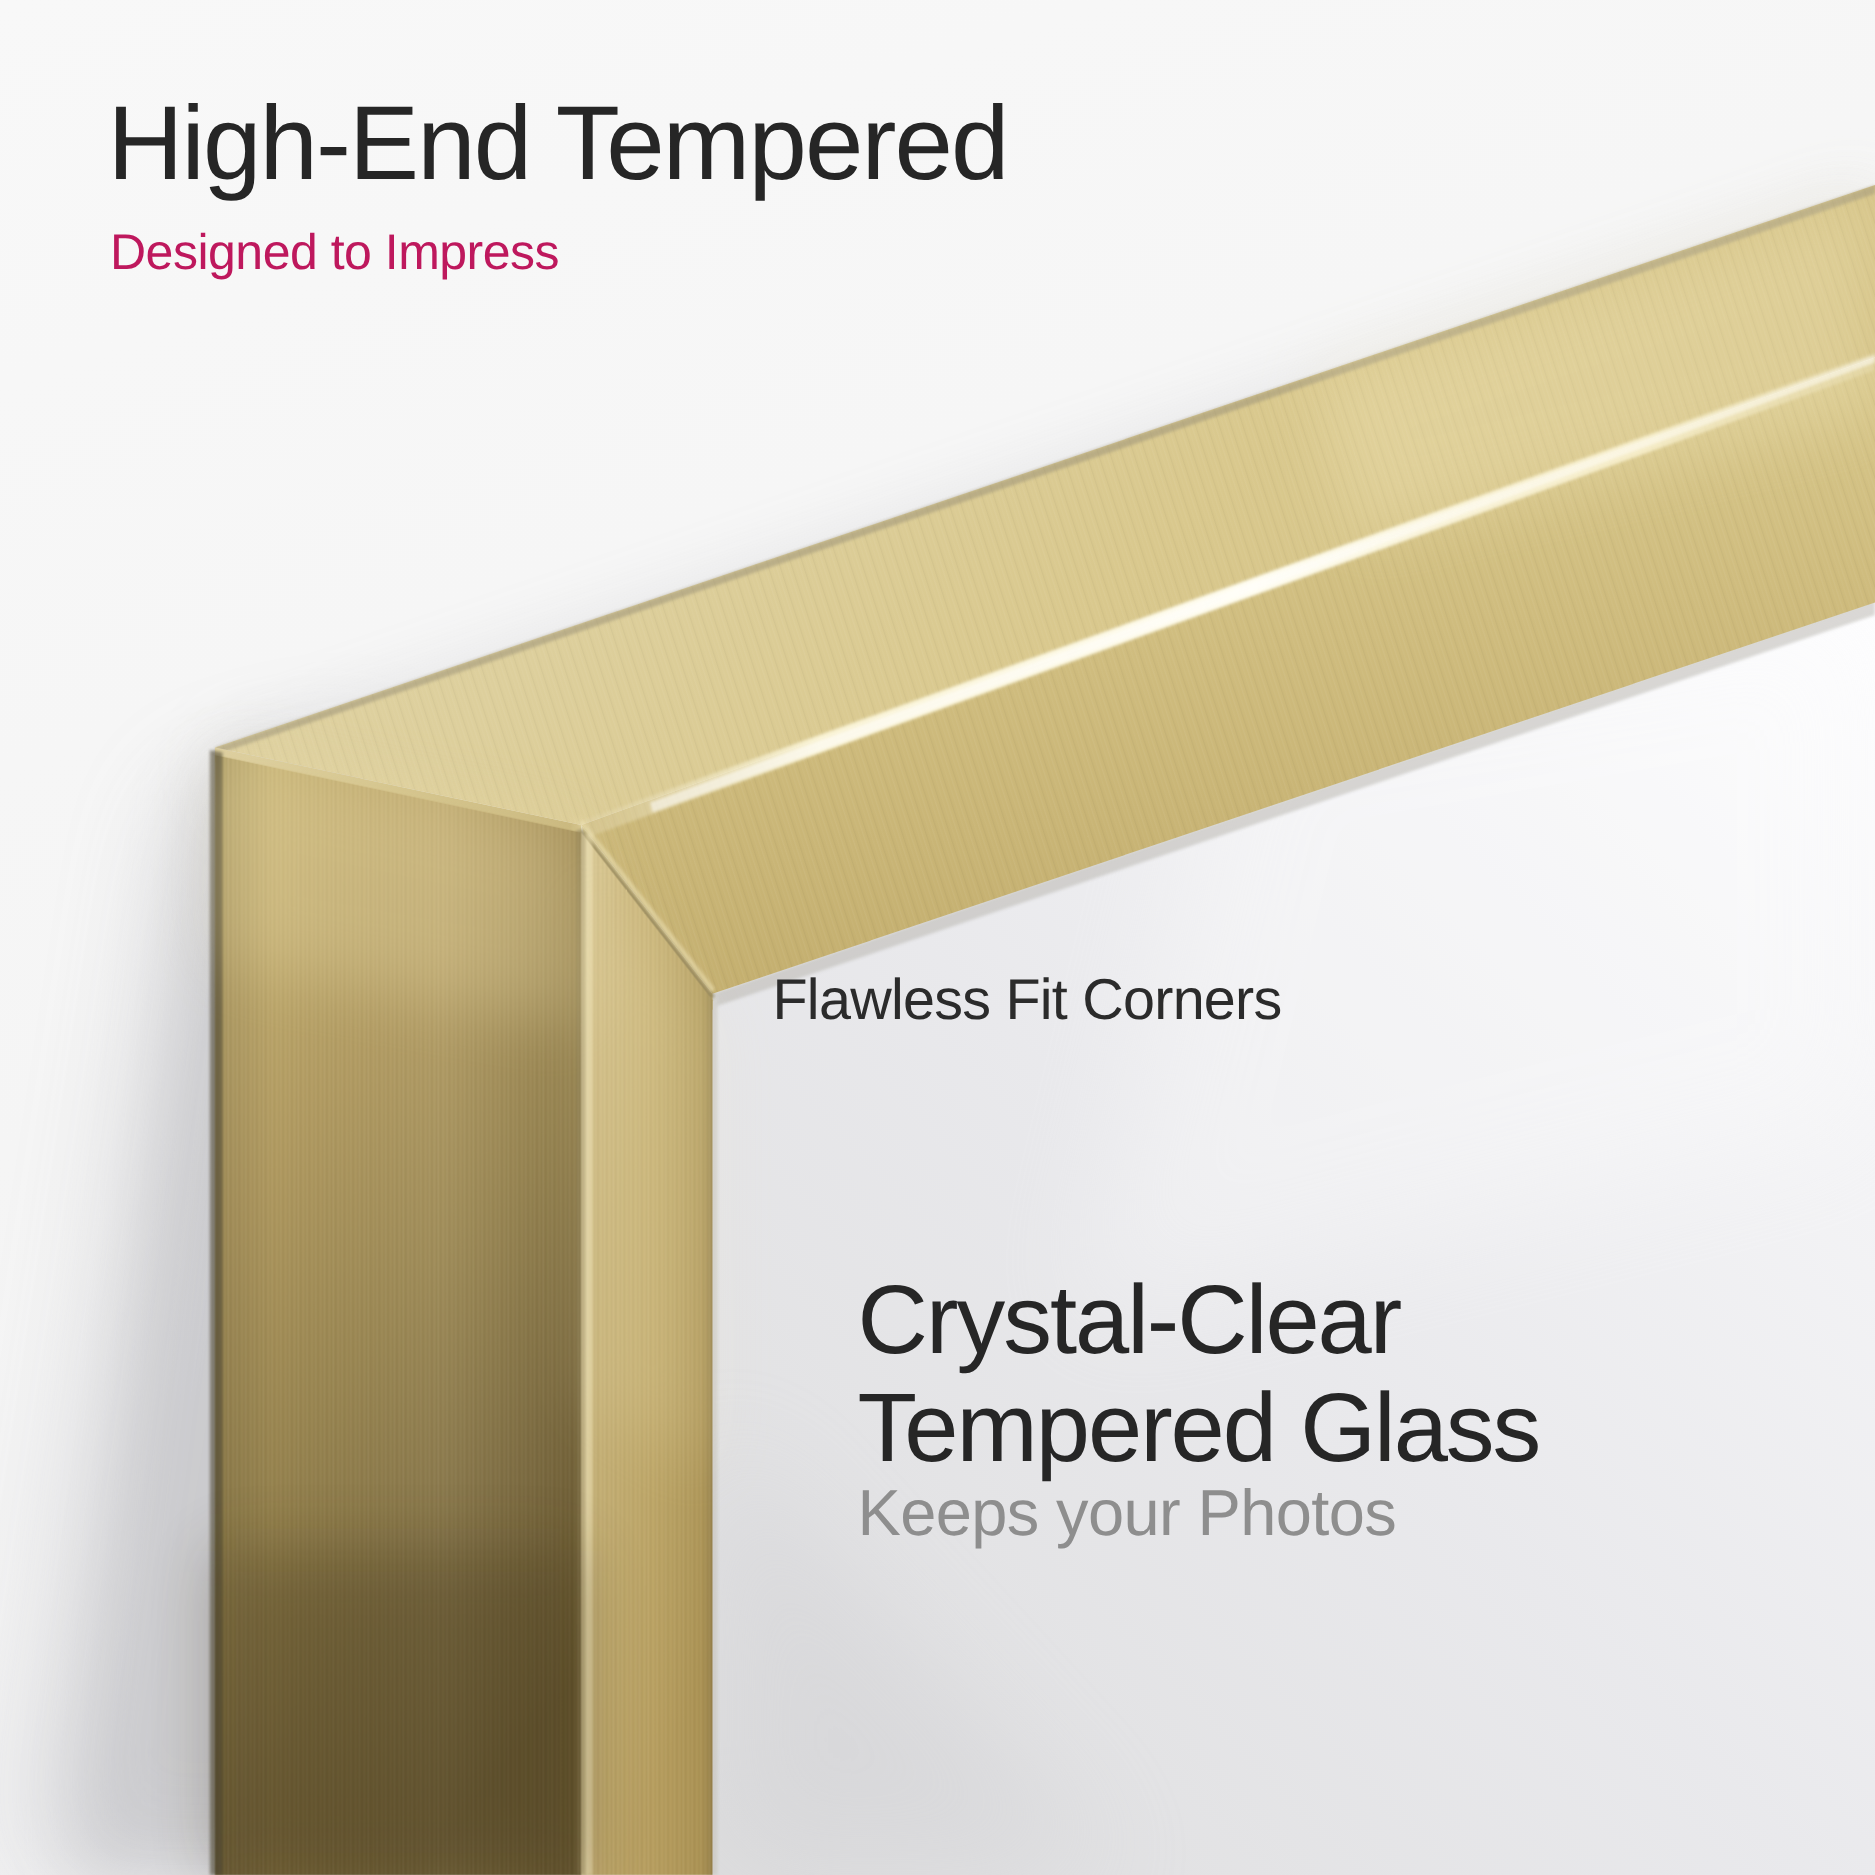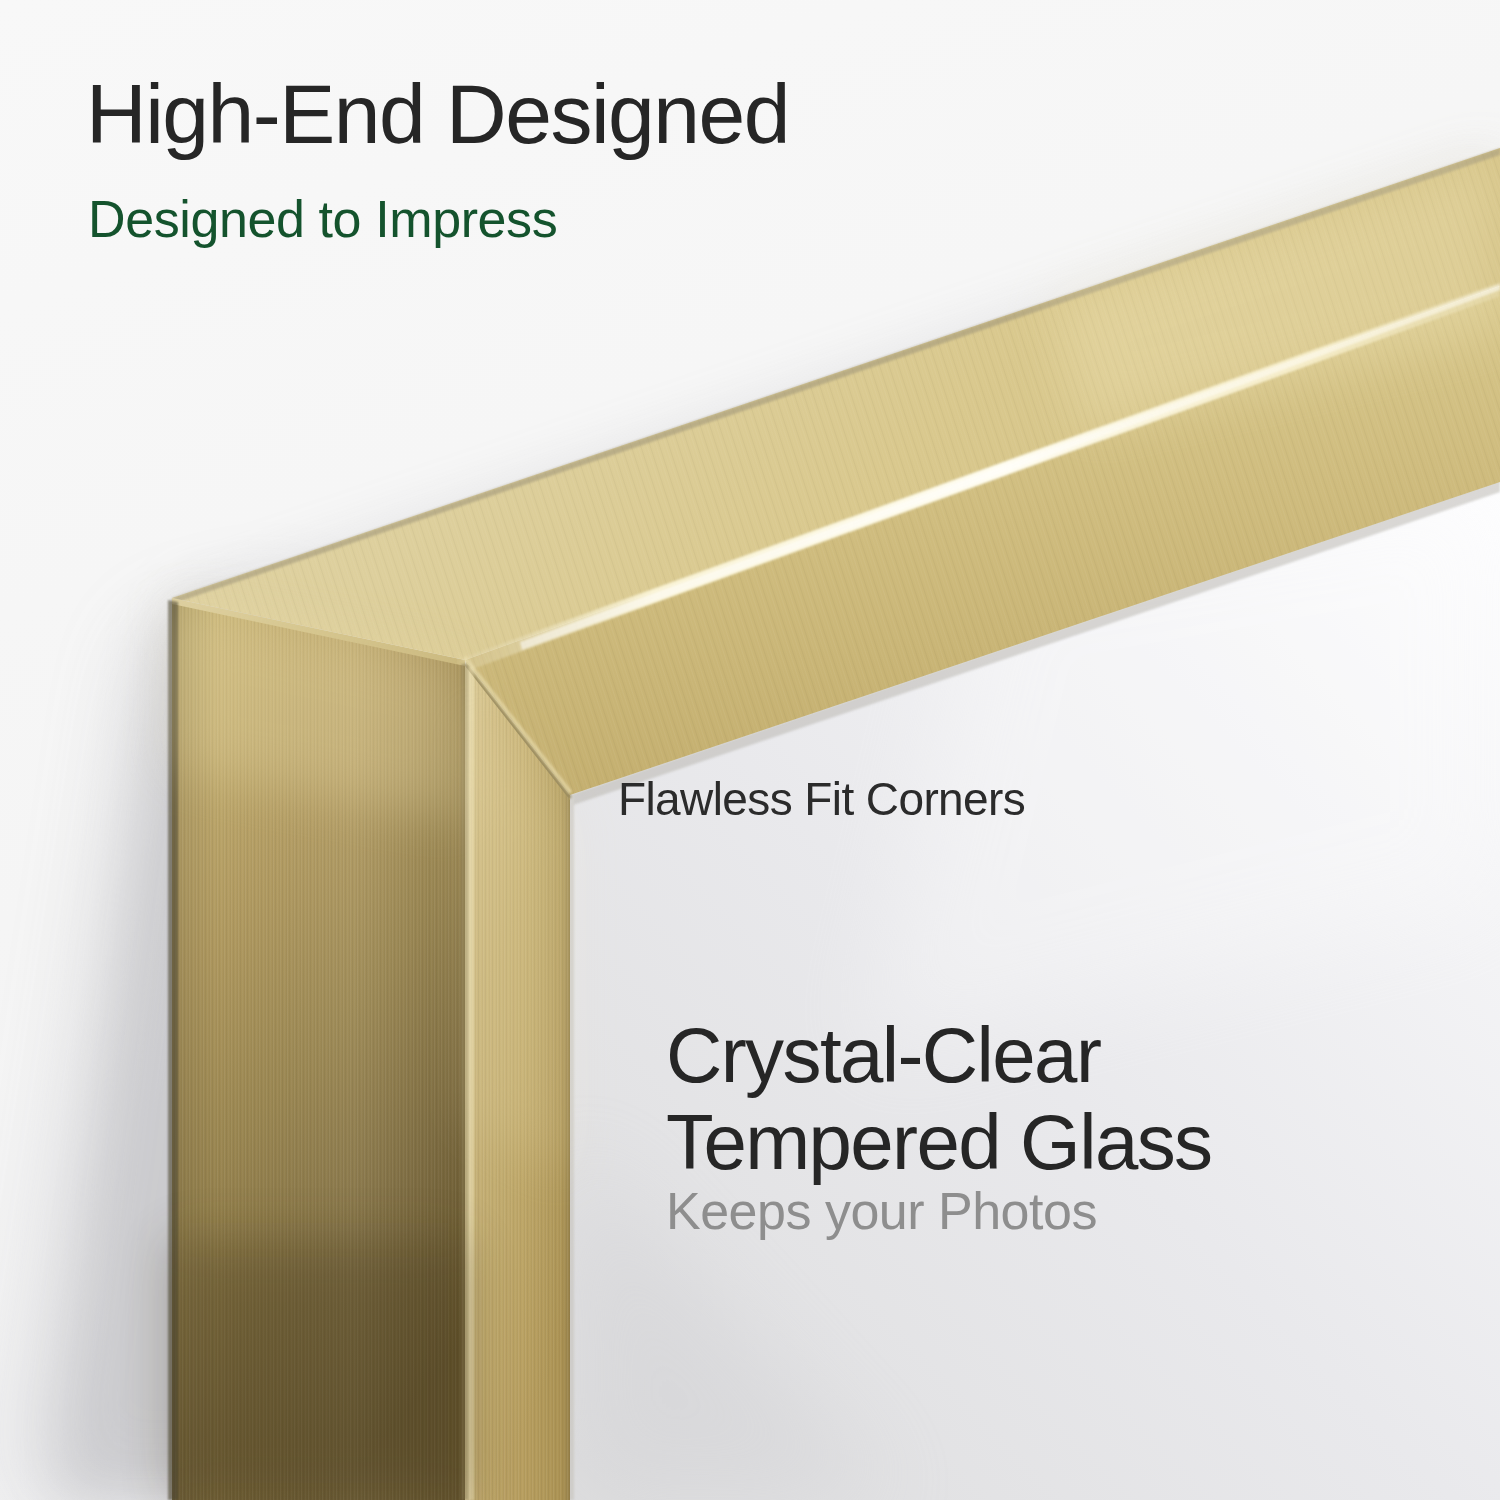--- a/index.html
+++ b/index.html
@@ -20,24 +20,24 @@
 
   .headline{
     left:86px; top:72px;
     font-size:84px; line-height:1.0;
     letter-spacing:-1.5px;
     color:#262626;
     font-weight:400;
     white-space:nowrap;
   }
   .subhead{
-    left:88px; top:193px;
-    font-size:52px; line-height:1.0;
+    left:88px; top:182px;
+    font-size:40px; line-height:1.0;
     letter-spacing:-0.4px;
-    color:#14532d;
+    color:#be185d;
     font-weight:400;
     white-space:nowrap;
   }
   .corner-label{
     left:618px; top:776px;
     font-size:46px; line-height:1.0;
     letter-spacing:-0.6px;
     color:#2b2b2b;
     font-weight:400;
     white-space:nowrap;
@@ -49,21 +49,21 @@
     color:#262626;
     font-weight:400;
   }
   .glass-sub{
     left:666px; top:1180px;
     font-size:52px; line-height:1.22;
     letter-spacing:-0.5px;
     color:#8e8e8e;
     font-weight:400;
   }
-  .glass-title div, .glass-sub div{white-space:nowrap;}
+  .glass-title div, .glass-sub div{white-space:nowrap;margin-left:20px;}
 </style>
 </head>
 <body>
 
 <div class="stage">
 
   <div class="art">
   <svg viewBox="0 0 1500 1500" xmlns="http://www.w3.org/2000/svg">
     <defs>
 
@@ -242,21 +242,21 @@
       <polygon fill="#f0e2b0" opacity="0.25" filter="url(#softShadow)" points="175,605 465,666 465,820 175,770"></polygon>
 
       <polygon fill="#3c3212" opacity="0.30" filter="url(#softShadow)" points="172,1240 465,1240 465,1500 172,1500"></polygon>
     </g>
 
     <polygon fill="#fff3c8" opacity="0.14" filter="url(#softShadow)" points="470,700 570,820 570,1180 470,1120"></polygon>
 
   </svg>
   </div>
 
-  <div class="txt headline">High-End Designed</div>
+  <div class="txt headline">High-End Tempered</div>
 
   <div class="txt subhead">Designed to Impress</div>
 
   <div class="txt corner-label">Flawless Fit Corners</div>
 
   <div class="txt glass-title">
     <div>Crystal-Clear</div>
     <div>Tempered Glass</div>
   </div>
 

